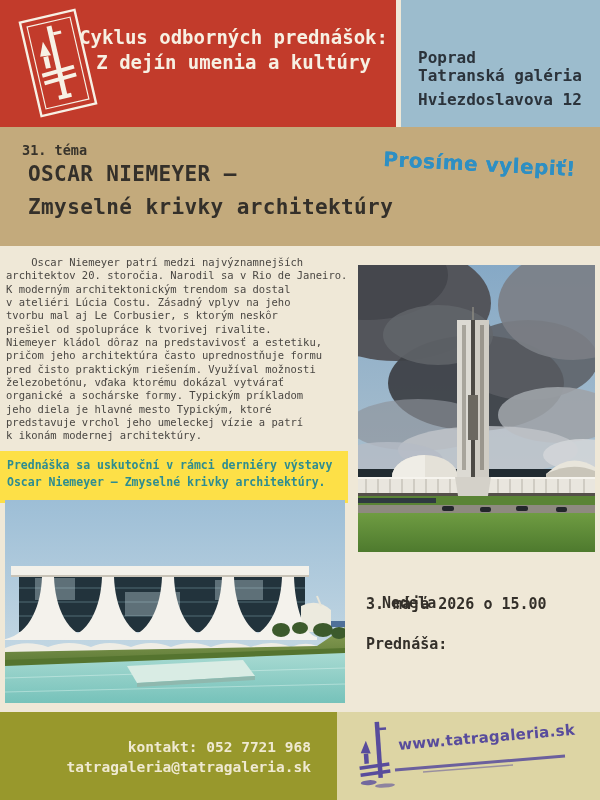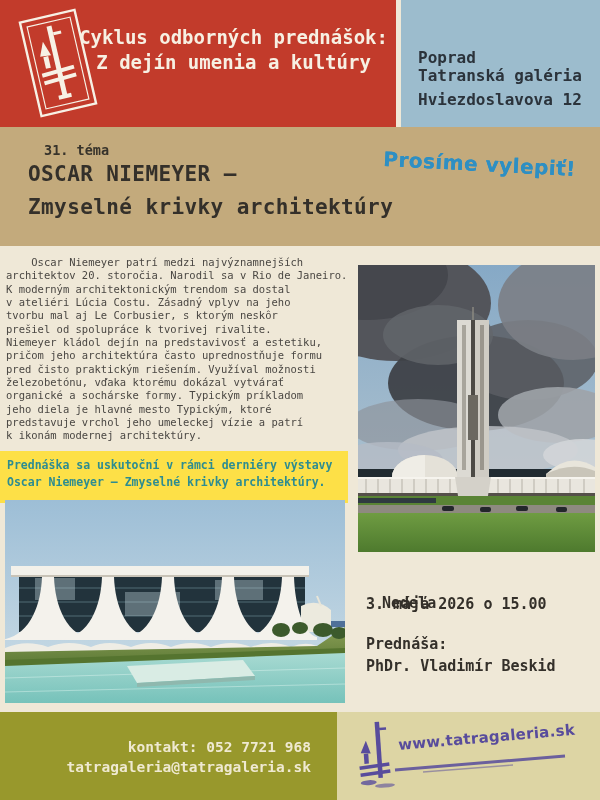--- a/index.html
+++ b/index.html
@@ -16,21 +16,21 @@
   .logo-wrap{left:26px;top:11px;width:64px;height:104px;transform:rotate(-13deg);}
   .header-series{
     right:8px;top:25px;text-align:center;color:#f7f0e3;font-weight:bold;
     font-size:19px;line-height:25px;white-space:pre;
   }
   .header-blue{left:401px;top:0;width:199px;height:127px;background:#9cbccd;}
   .blue-txt{color:#2b333b;font-weight:bold;font-size:16px;white-space:pre;}
 
   
   .title-band{left:0;top:127px;width:600px;height:119px;background:#c3aa7c;}
-  .theme-no{left:44px;top:15px;font-size:13.5px;font-weight:bold;color:#37332b;}
+  .theme-no{left:22px;top:15px;font-size:13.5px;font-weight:bold;color:#37332b;}
   .title-l1{left:28px;top:35px;font-size:21px;font-weight:bold;color:#34302a;letter-spacing:.4px;}
   .title-l2{left:28px;top:68px;font-size:21px;font-weight:bold;color:#34302a;letter-spacing:.4px;}
   .stamp{
     left:384px;top:20px;width:215px;
     font-family:"DejaVu Sans",sans-serif;font-weight:bold;font-size:20px;
     color:#2e8fc3;transform:rotate(3deg);transform-origin:left top;
     letter-spacing:.5px;text-shadow:0 0 .6px #2e8fc3;
   }
 
   
@@ -103,21 +103,21 @@
     <div class="abs stamp">Prosíme vylepiť!</div>
   </div>
 
   <div class="abs para">
       <div class="para-line">    Oscar Niemeyer patrí medzi najvýznamnejších</div>
       <div class="para-line">architektov 20. storočia. Narodil sa v Rio de Janeiro.</div>
       <div class="para-line">K moderným architektonickým trendom sa dostal</div>
       <div class="para-line">v ateliéri Lúcia Costu. Zásadný vplyv na jeho</div>
       <div class="para-line">tvorbu mal aj Le Corbusier, s ktorým neskôr</div>
       <div class="para-line">prešiel od spolupráce k tvorivej rivalite.</div>
-      <div class="para-line">Niemeyer kládol dejín na predstavivosť a estetiku,</div>
+      <div class="para-line">Niemeyer kládol dôraz na predstavivosť a estetiku,</div>
       <div class="para-line">pričom jeho architektúra často uprednostňuje formu</div>
       <div class="para-line">pred čisto praktickým riešením. Využíval možnosti</div>
       <div class="para-line">železobetónu, vďaka ktorému dokázal vytvárať</div>
       <div class="para-line">organické a sochárske formy. Typickým príkladom</div>
       <div class="para-line">jeho diela je hlavné mesto Typickým, ktoré</div>
       <div class="para-line">predstavuje vrchol jeho umeleckej vízie a patrí</div>
       <div class="para-line">k ikonám modernej architektúry.</div>
     </div>
 
   <div class="abs notice">
@@ -266,21 +266,20 @@
         <line x1="0" y1="192" x2="340" y2="184"></line>
     </g>
 
     <polygon points="122,166 238,160 250,176 132,183" fill="#d9ece4"></polygon>
     <polygon points="132,183 250,176 250,180 132,187" fill="#8fb8ae"></polygon>
   </svg>
 
   <div class="abs event-line ev1">Nedeľa</div>
   <div class="abs event-line ev2">3. mája 2026 o 15.00</div>
   <div class="abs event-line ev3">Prednáša:</div>
-  <div class="abs event-line ev4">PhDr. Vladimír Beskid</div>
 
   <div class="abs footer-olive">
     <div class="abs footer-contact"><span>kontakt: 052 7721 968</span><br><span>tatragaleria@tatragaleria.sk</span></div>
   </div>
 
   <div class="abs footer-cream">
     <div class="abs footer-logo">
       <svg width="48" height="74" viewBox="0 0 48 74">
         <g fill="#584c9c">
           <rect x="24" y="2" width="4.5" height="56"></rect>

